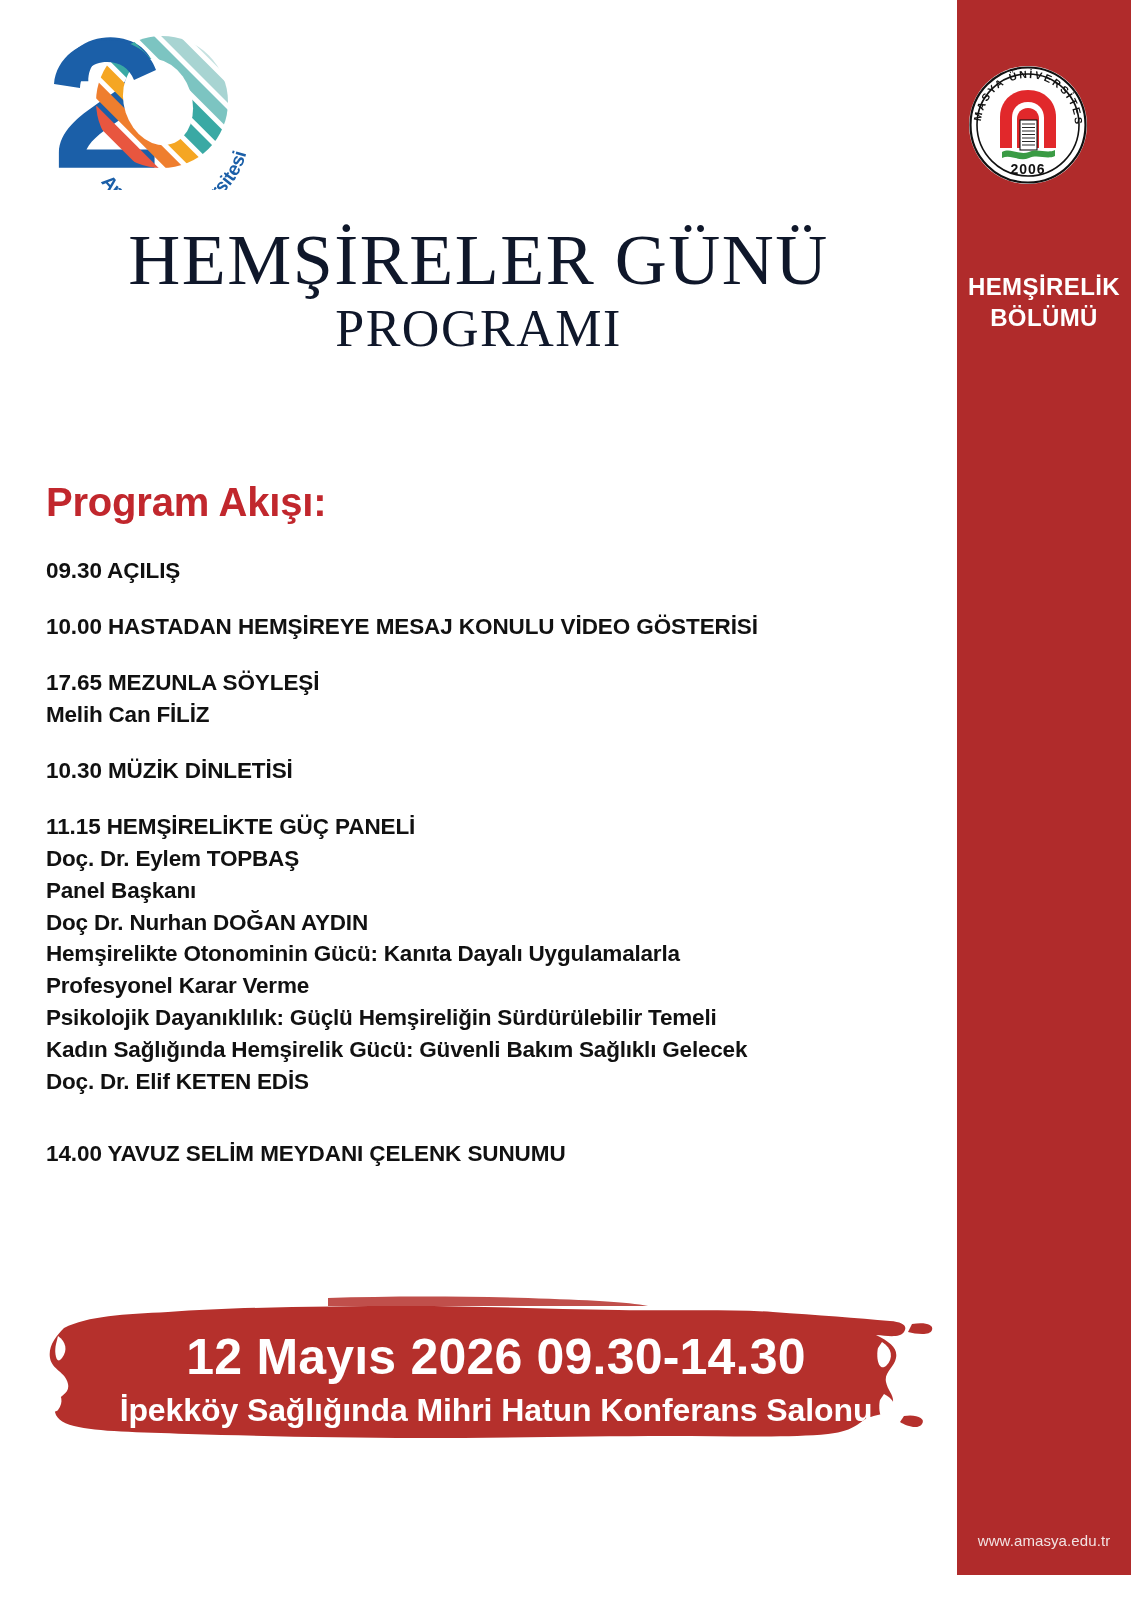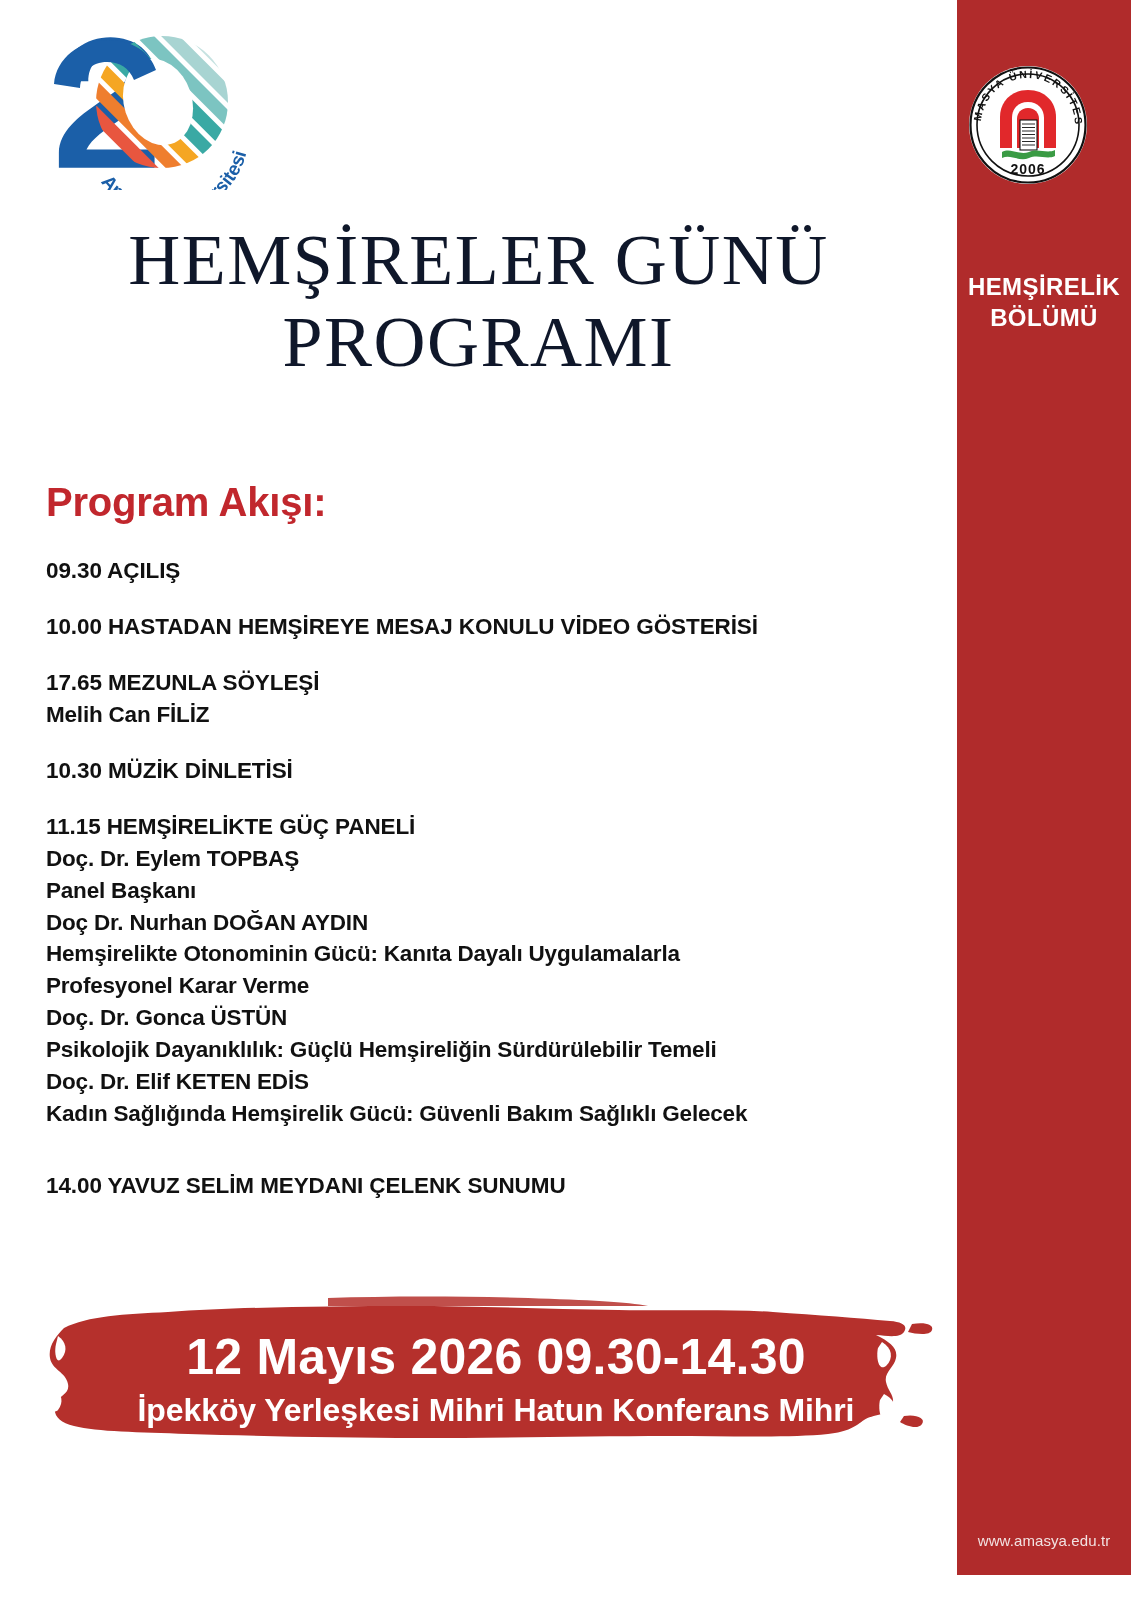--- a/index.html
+++ b/index.html
@@ -81,21 +81,21 @@
     color: #0f172a;
     font-family: "Liberation Serif", "DejaVu Serif", serif;
   }
   .title-line1 {
     font-size: 72px;
     line-height: 1.0;
     letter-spacing: 1.5px;
     white-space: nowrap;
   }
   .title-line2 {
-    font-size: 72px;
+    font-size: 52px;
     line-height: 1.28;
     letter-spacing: 1.5px;
     white-space: nowrap;
   }
 
   
   .program {
     position: absolute;
     left: 46px;
     top: 480px;
@@ -281,24 +281,23 @@
         <div class="pgroup">
           <div class="pline">10.30 MÜZİK DİNLETİSİ</div>
         </div>
         <div class="pgroup spaced">
           <div class="pline">11.15 HEMŞİRELİKTE GÜÇ PANELİ</div>
           <div class="pline sub">Doç. Dr. Eylem TOPBAŞ</div>
           <div class="pline sub">Panel Başkanı</div>
           <div class="pline sub">Doç Dr. Nurhan DOĞAN AYDIN</div>
           <div class="pline sub">Hemşirelikte Otonominin Gücü: Kanıta Dayalı Uygulamalarla</div>
           <div class="pline sub">Profesyonel Karar Verme</div>
-          <div class="pline sub">Doç. Dr. Gonca ÜSTÜN</div>
           <div class="pline sub">Psikolojik Dayanıklılık: Güçlü Hemşireliğin Sürdürülebilir Temeli</div>
+          <div class="pline sub">Kadın Sağlığında Hemşirelik Gücü: Güvenli Bakım Sağlıklı Gelecek</div>
           <div class="pline sub">Doç. Dr. Elif KETEN EDİS</div>
-          <div class="pline sub">Kadın Sağlığında Hemşirelik Gücü: Güvenli Bakım Sağlıklı Gelecek</div>
         </div>
         <div class="pgroup">
           <div class="pline">14.00  YAVUZ SELİM MEYDANI ÇELENK SUNUMU</div>
         </div>
       </div>
   </div>
 
   <div class="banner">
     <svg viewBox="0 0 910 190" xmlns="http://www.w3.org/2000/svg">
       <path fill="#b5302c" d="
@@ -327,17 +326,17 @@
       <path fill="#ffffff" d="M 30,60 C 38,66 40,74 34,82 C 28,90 26,76 28,68 Z"></path>
       <path fill="#ffffff" d="M 26,112 C 34,118 36,126 30,134 C 24,140 22,126 24,118 Z"></path>
       <path fill="#ffffff" d="M 854,66 C 864,72 866,82 858,90 C 850,96 848,80 850,72 Z"></path>
       <path fill="#ffffff" d="M 856,118 C 868,124 870,134 860,142 C 852,148 850,132 852,124 Z"></path>
       <path fill="#b5302c" d="M 884,48 C 896,46 906,48 904,54 C 902,60 888,58 880,56 Z"></path>
       <path fill="#b5302c" d="M 876,140 C 888,138 898,142 894,148 C 890,154 878,150 872,146 Z"></path>
       <path fill="#b5302c" opacity="0.85" d="M 300,22 C 360,20 430,20 500,22 C 560,24 600,26 620,30 L 300,30 Z"></path>
     </svg>
     <div class="banner-text">
       <div class="banner-date">12 Mayıs 2026  09.30-14.30</div>
-      <div class="banner-venue">İpekköy Yerleşkesi Mihri Hatun Konferans Mihri</div>
+      <div class="banner-venue">İpekköy Sağlığında Mihri Hatun Konferans Salonu</div>
     </div>
   </div>
 
 </div>
 
 </body></html>

